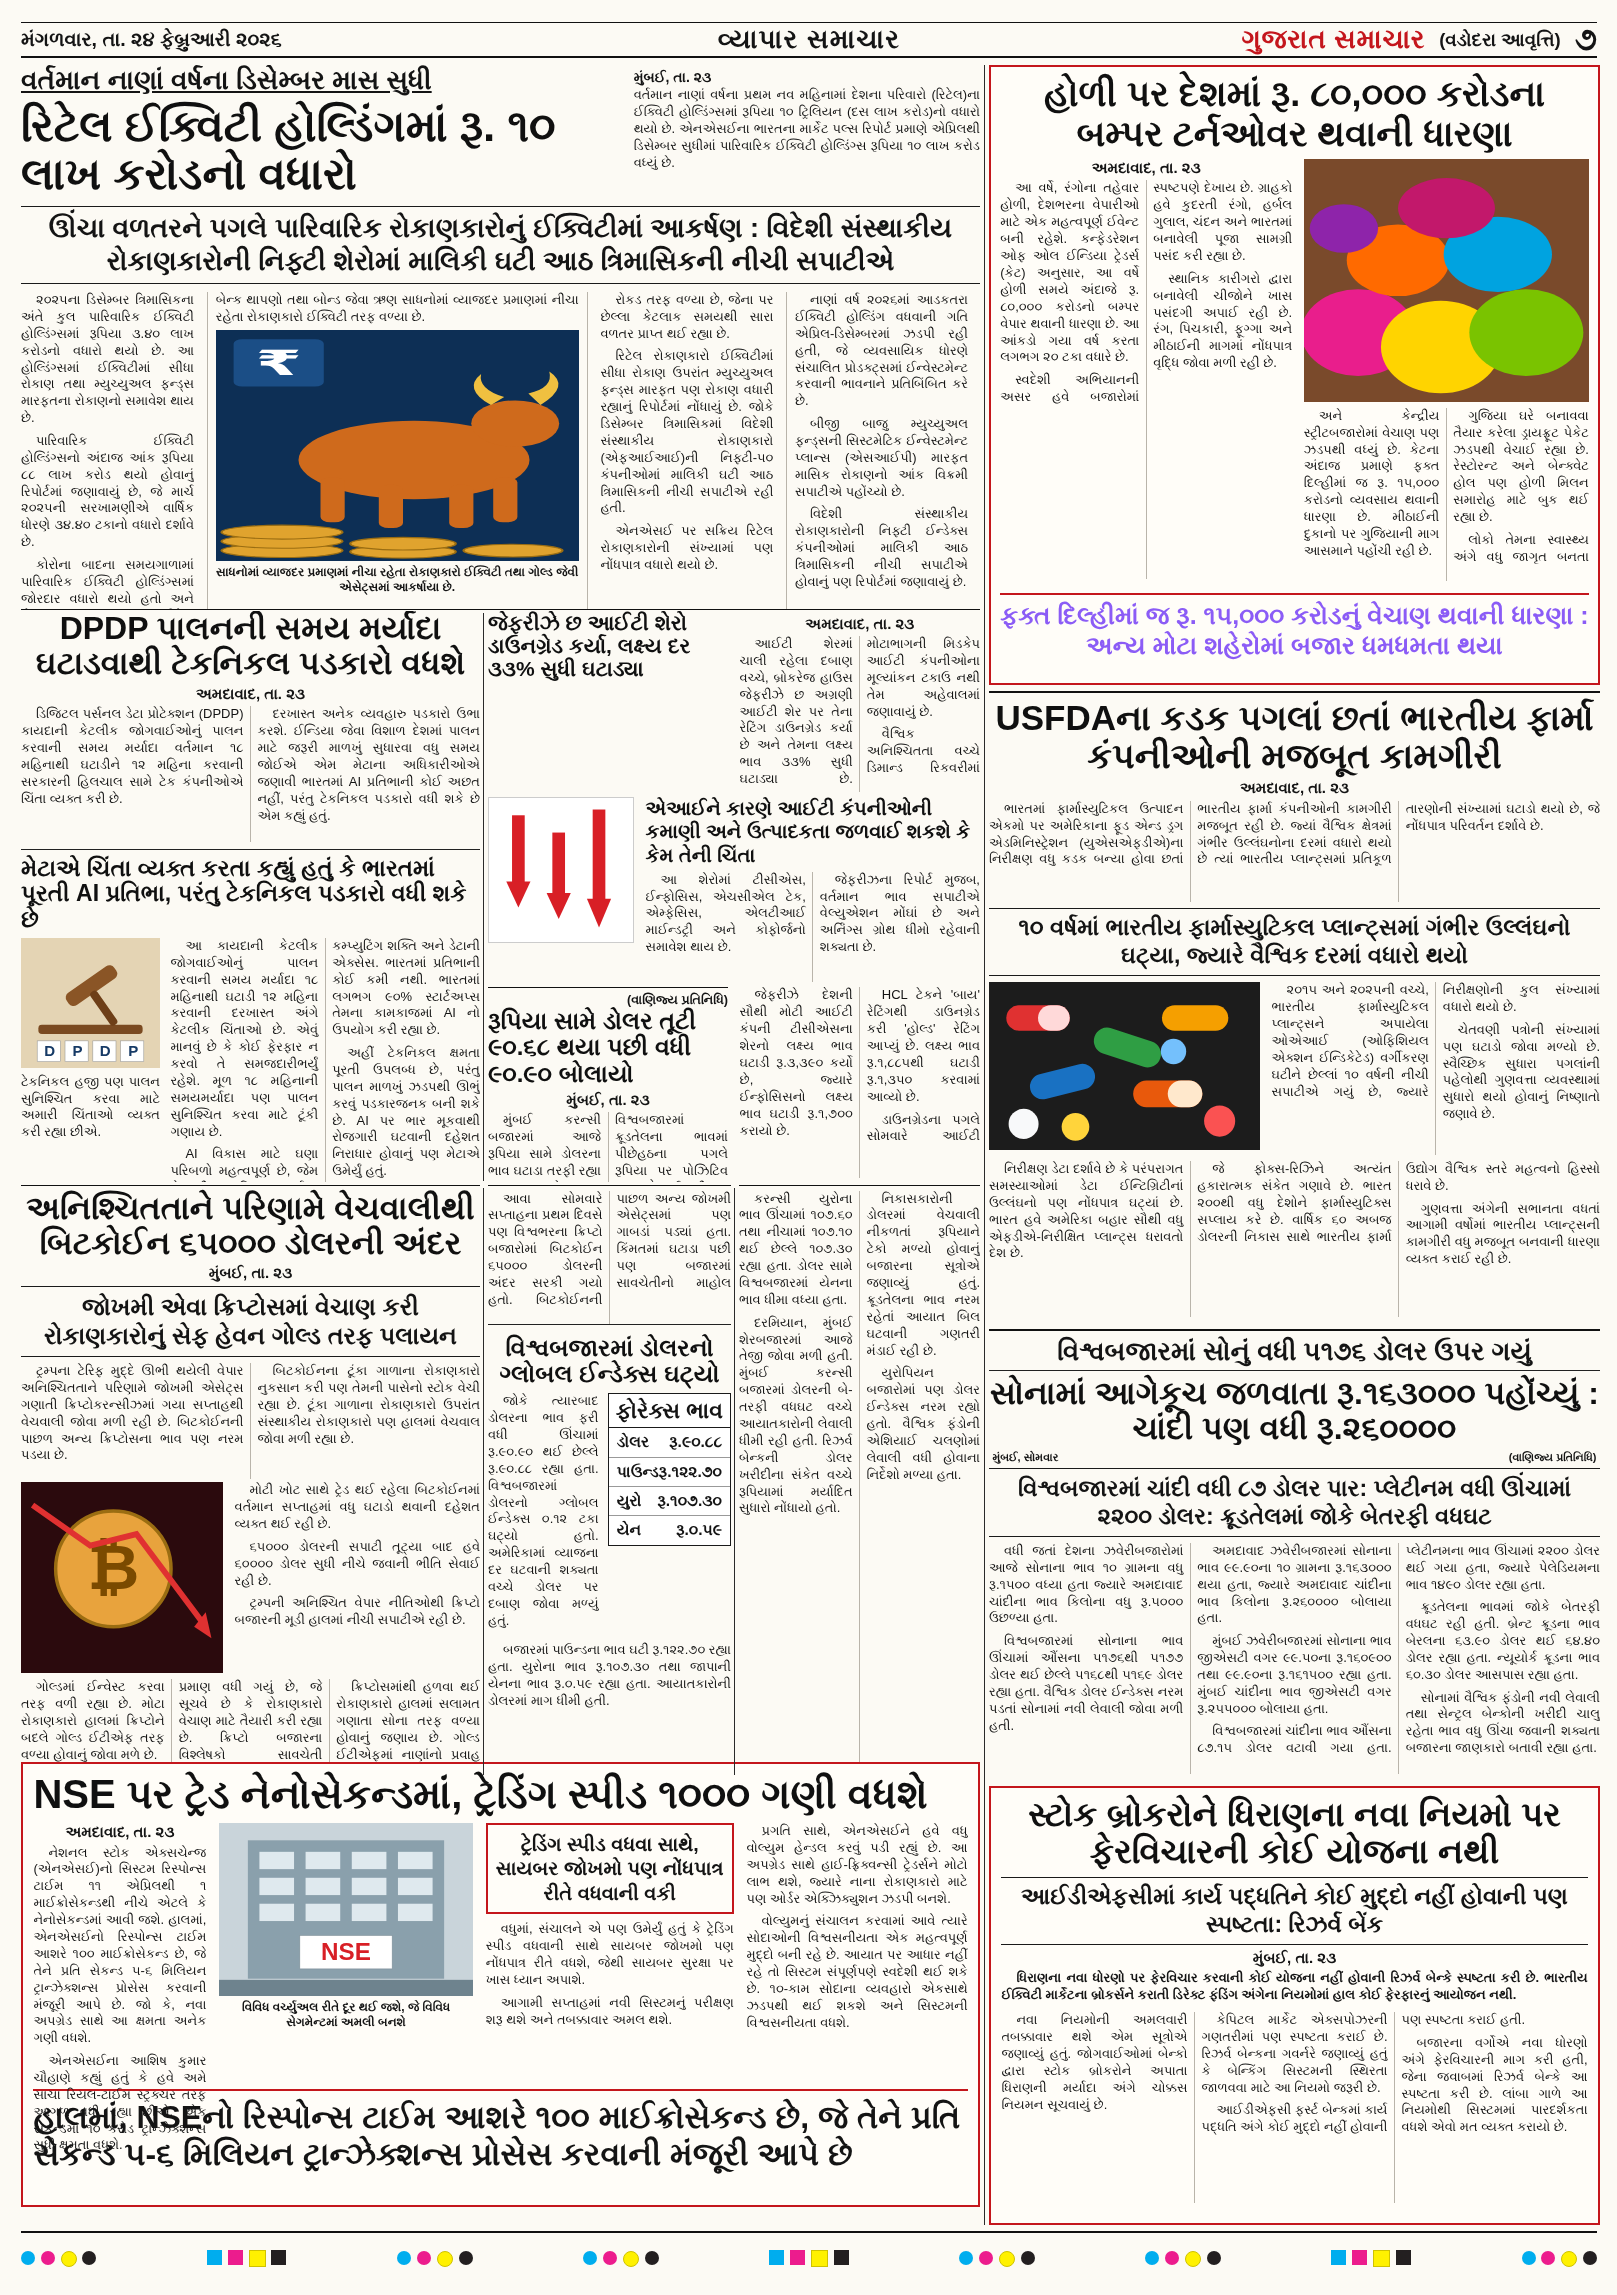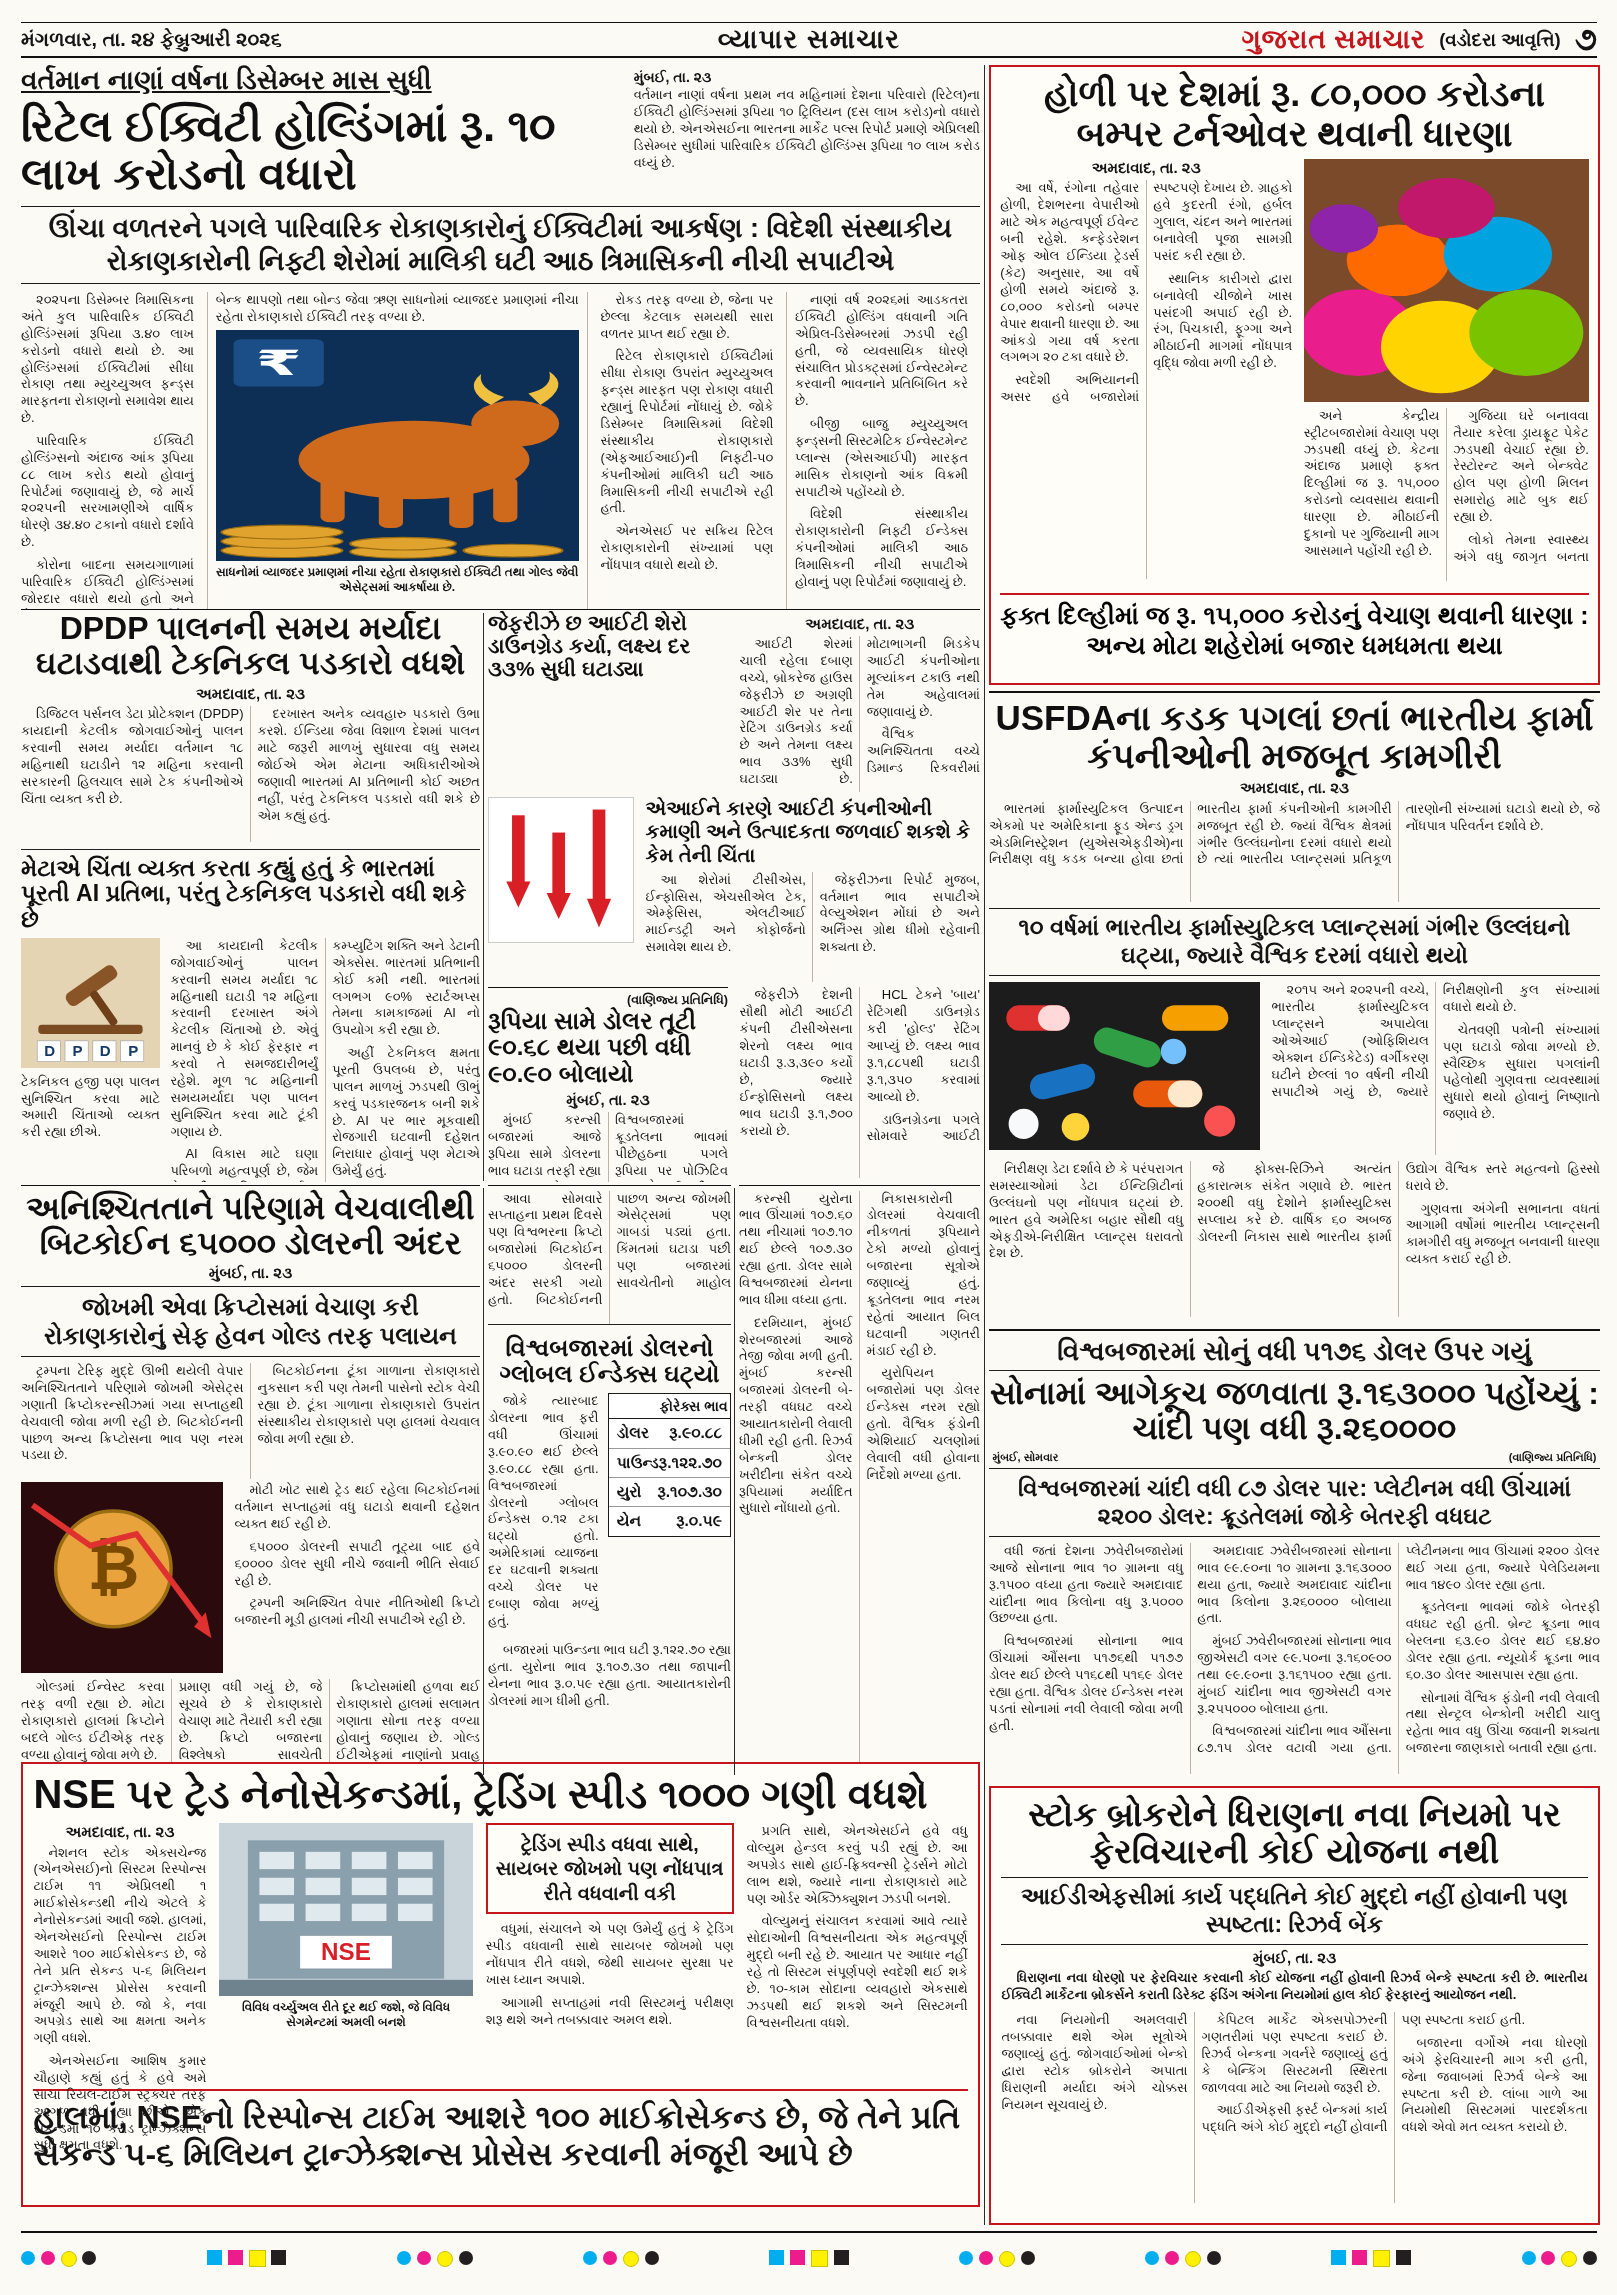--- a/index.html
+++ b/index.html
@@ -8,26 +8,26 @@
   .vrule{position:absolute;width:1.2px;background:#2a2a2a;}
   .hl{font-weight:bold;line-height:1.1;color:#101010;}
   .byline{text-align:center;font-weight:bold;font-size:15px;margin:3.5px 0;}
   .kicker{font-size:26.6px;font-weight:bold;text-decoration:underline;}
   .body-text{font-size:13px;line-height:1.3;text-align:justify;overflow:hidden;}
   .body-text p{margin:0 0 5.8px;text-indent:15px;}
   .lead{font-size:14px;line-height:1.32;text-align:justify;}
   .cols-2{column-count:2;column-gap:14px;column-rule:0.6px solid #b9b4aa;}
   .cols-3{column-count:3;column-gap:14px;column-rule:0.6px solid #b9b4aa;}
   .subbar{border-top:1.7px solid #1a1a1a;border-bottom:1.7px solid #1a1a1a;padding:5.8px 3.5px;font-weight:bold;text-align:center;line-height:1.2;}
-  .red{color:#000000;}
+  .red{color:#8b5cf6;}
   .redbox{border:2.9px solid #c4161c;background:#fffdf8;box-sizing:border-box;}
   .imgbox{display:block;overflow:hidden;background:#ddd;}
   .caption{font-size:12px;font-weight:bold;text-align:center;line-height:1.25;margin-top:3.5px;}
   .forex{border:1.7px solid #1a1a1a;background:#fff;}
-  .forex .ft{font-size:14px;font-weight:bold;text-align:right;border-bottom:1.7px solid #1a1a1a;padding:3.5px 2.3px;}
+  .forex .ft{font-size:22px;font-weight:bold;text-align:center;border-bottom:1.7px solid #1a1a1a;padding:3.5px 2.3px;}
   .forex .fr{display:flex;justify-content:space-between;font-size:15.6px;font-weight:bold;padding:5.2px 8px;border-bottom:0.6px solid #999;}
   .forex .fr:last-child{border-bottom:none;}
   
   #hdr{left:21px;top:22px;width:1576px;height:36px;border-top:1.7px solid #111;border-bottom:2.3px solid #111;display:flex;align-items:center;box-sizing:border-box;}
   #hdr .zone{flex:1;display:flex;align-items:center;}
   .masthead{color:#c4161c;font-weight:bold;font-size:26.6px;letter-spacing:0.6px;}
   .regrow{left:21px;top:2250px;width:1576px;display:flex;justify-content:space-between;align-items:center;}
   .dotg{display:flex;gap:5.8px;}
   .dot{width:14px;height:14px;border-radius:50%;}
   .dc{background:#00adee;}.dm{background:#ec1c8d;}.dy{background:#fff100;border:0.6px solid #cfc200;}.dk{background:#231f20;}

